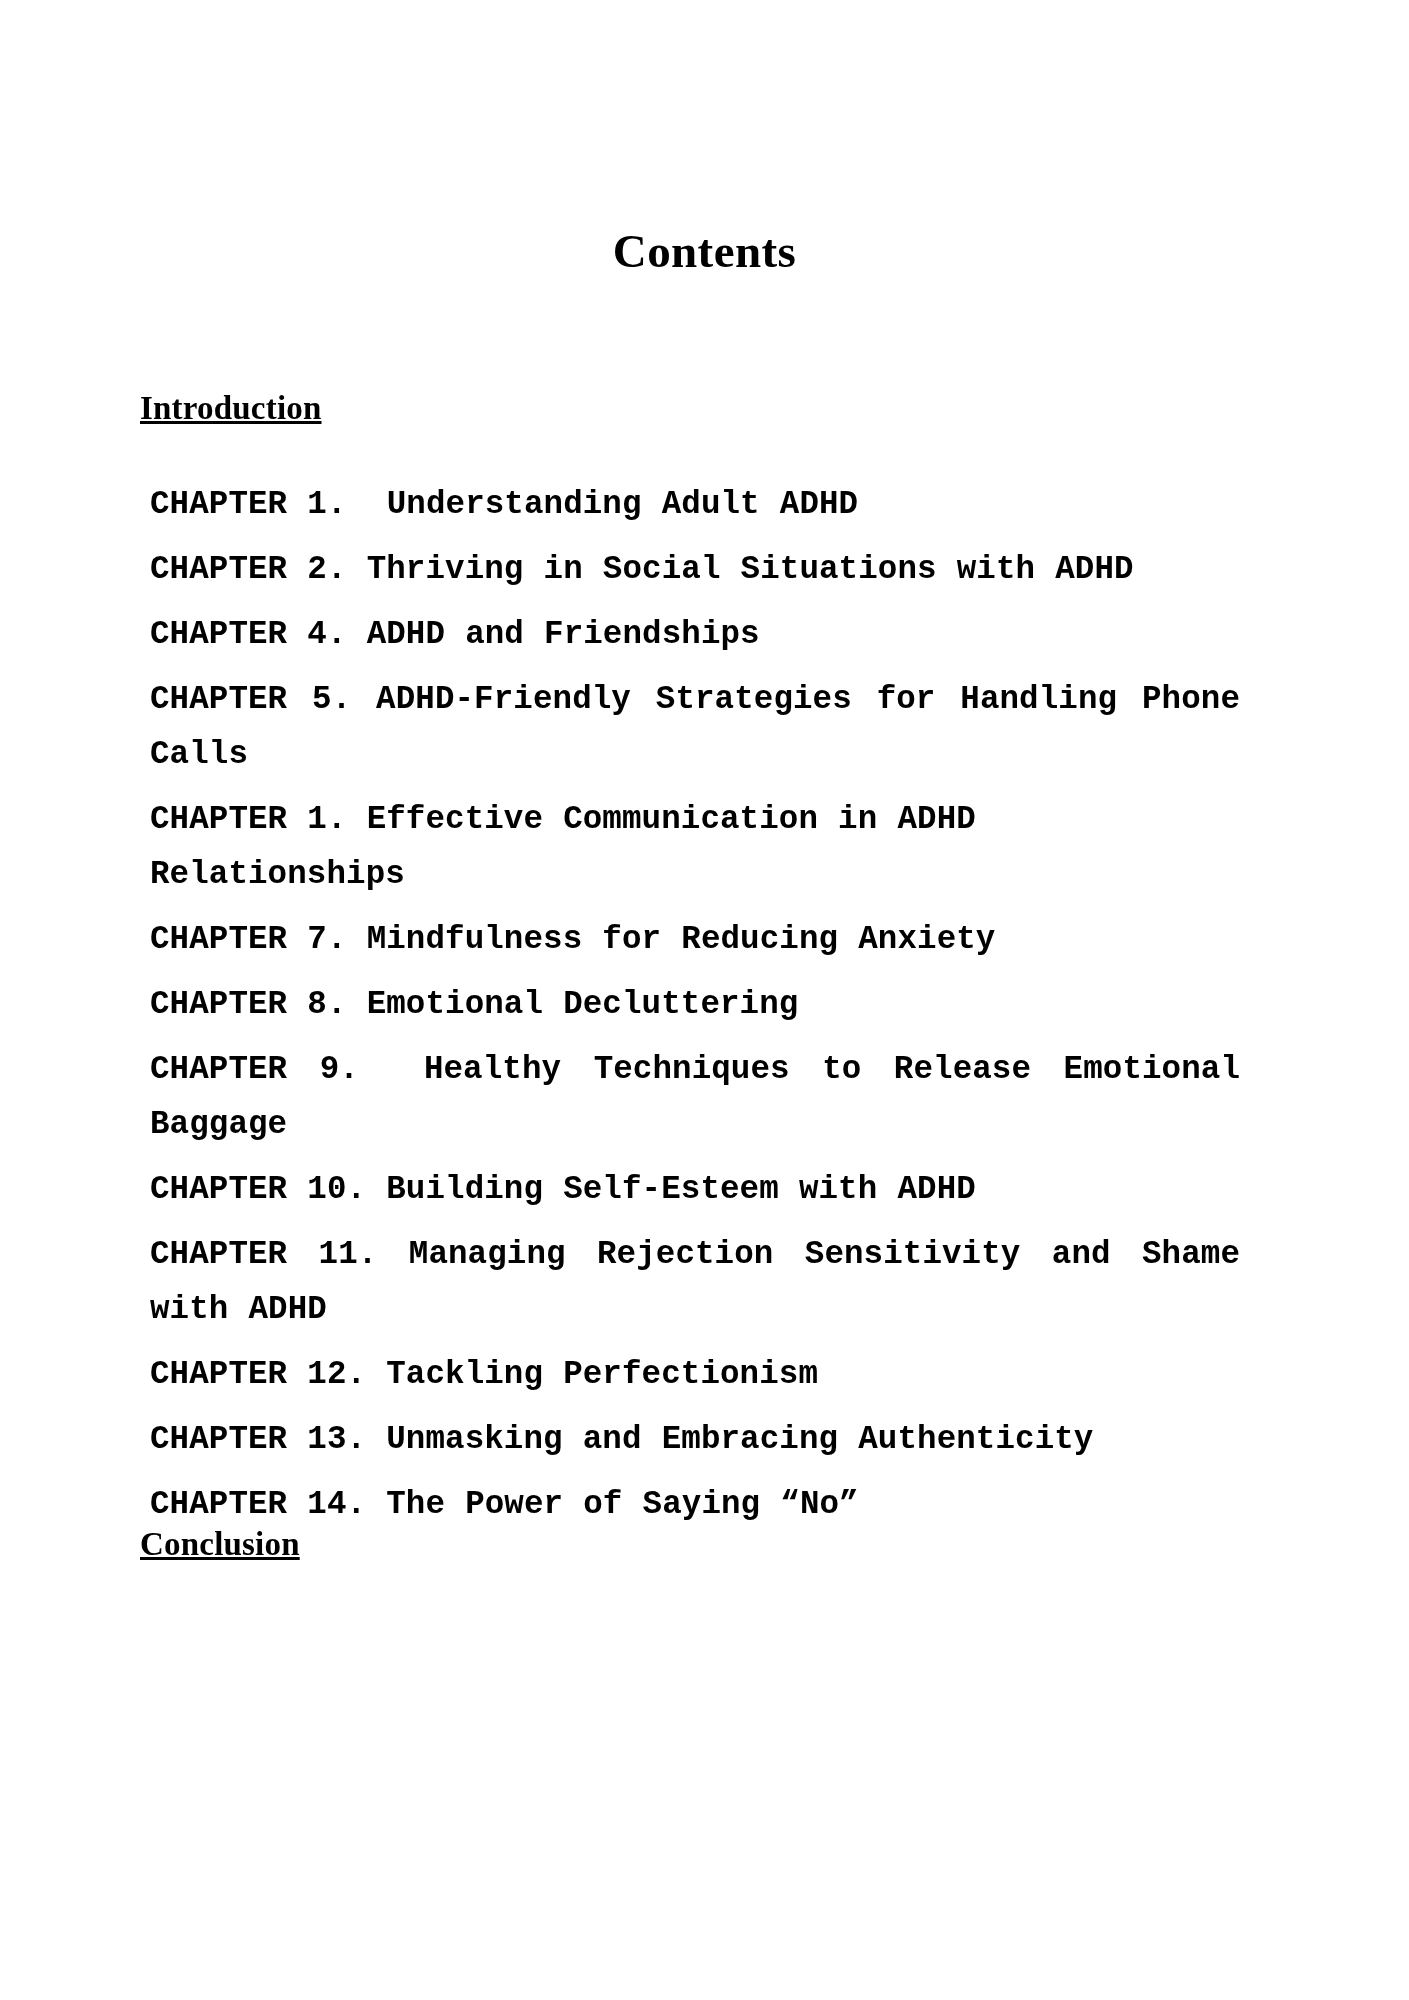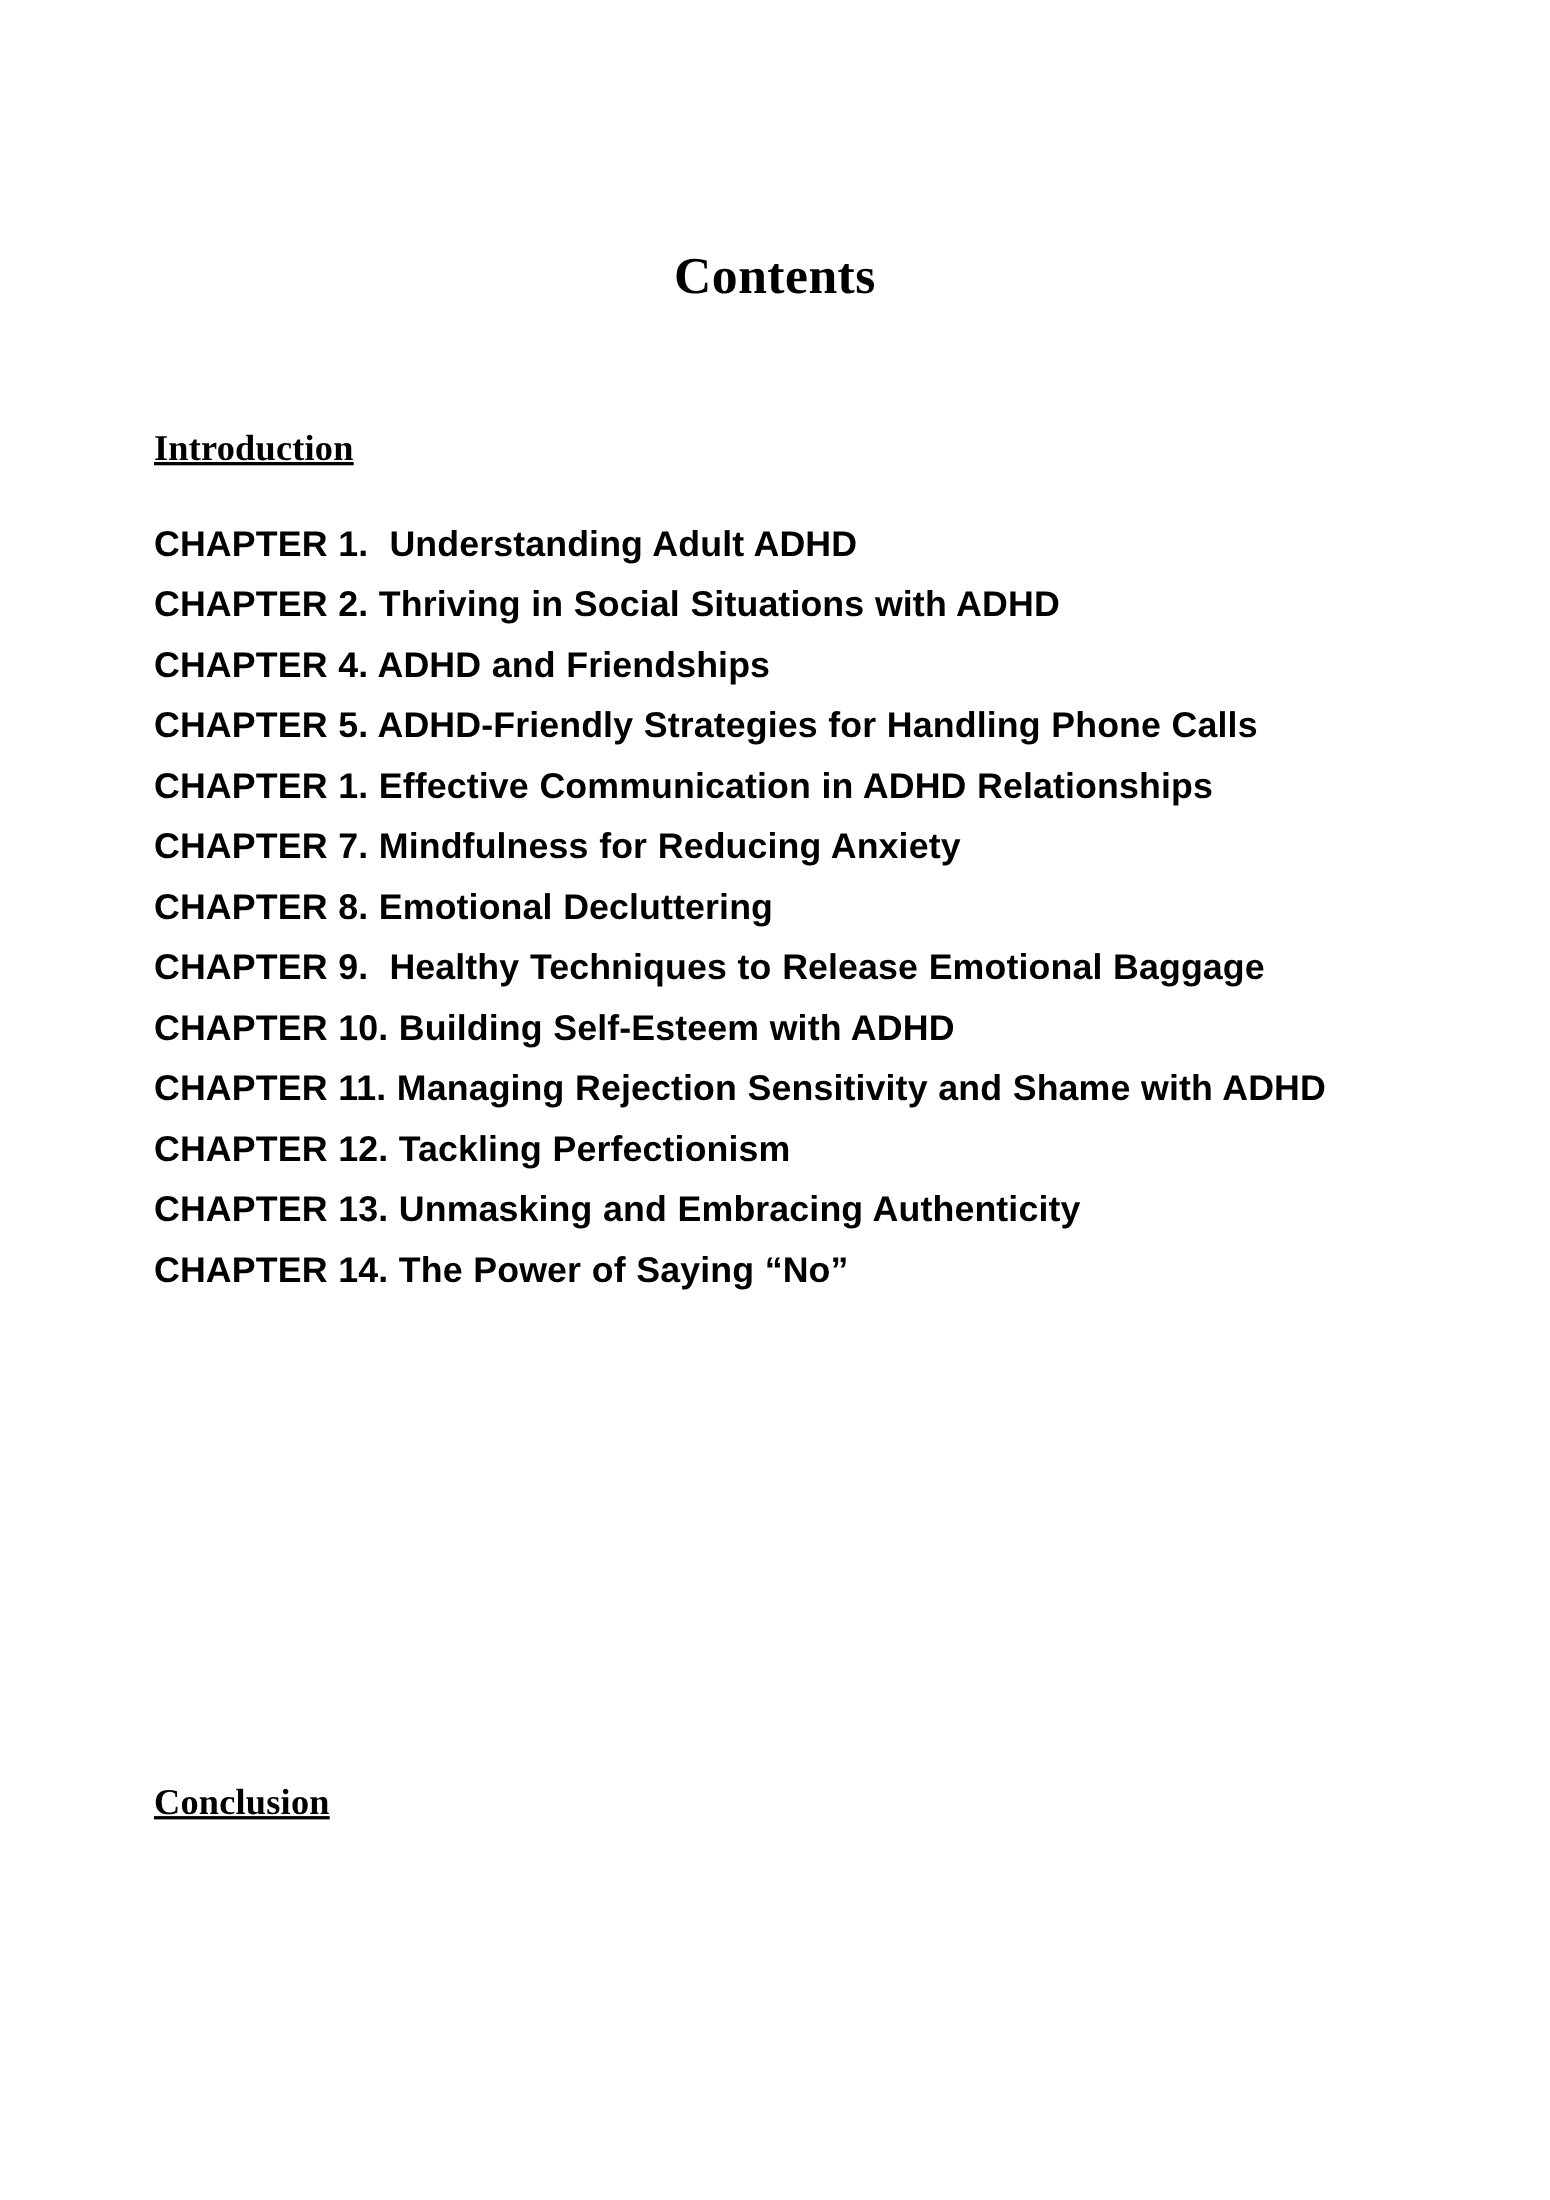--- a/index.html
+++ b/index.html
@@ -54,46 +54,46 @@
     text-decoration: underline;
   }
 
   .toc-list {
     margin: 0;
     padding: 0;
     list-style: none;
   }
 
   .toc-entry {
-    font-family: Liberation Sans, sans-serif;
+    font-family: Liberation Mono, monospace;
     font-size: 32.5px;
     font-weight: 600;
     line-height: 55px;
     letter-spacing: 0.1px;
     text-align: justify;
     text-justify: inter-word;
-    margin: 0;
+    margin: 10px;
     padding: 0;
     white-space: pre-wrap;
     word-spacing: 0.5px;
   }
   
   .toc-entry.wraps {
     text-align-last: left;
   }
   .toc-entry.nowrap {
     text-align: left;
   }
 
   .gap-after-intro { height: 42px; }
 
   .conclusion-wrap {
     position: absolute;
     left: 140px;
-    top: 1623px;
+    top: 1528px;
     width: 1110px;
   }
 </style>
 </head>
 <body>
 
 <div class="page">
 
   <div class="doc-title">Contents</div>
 

